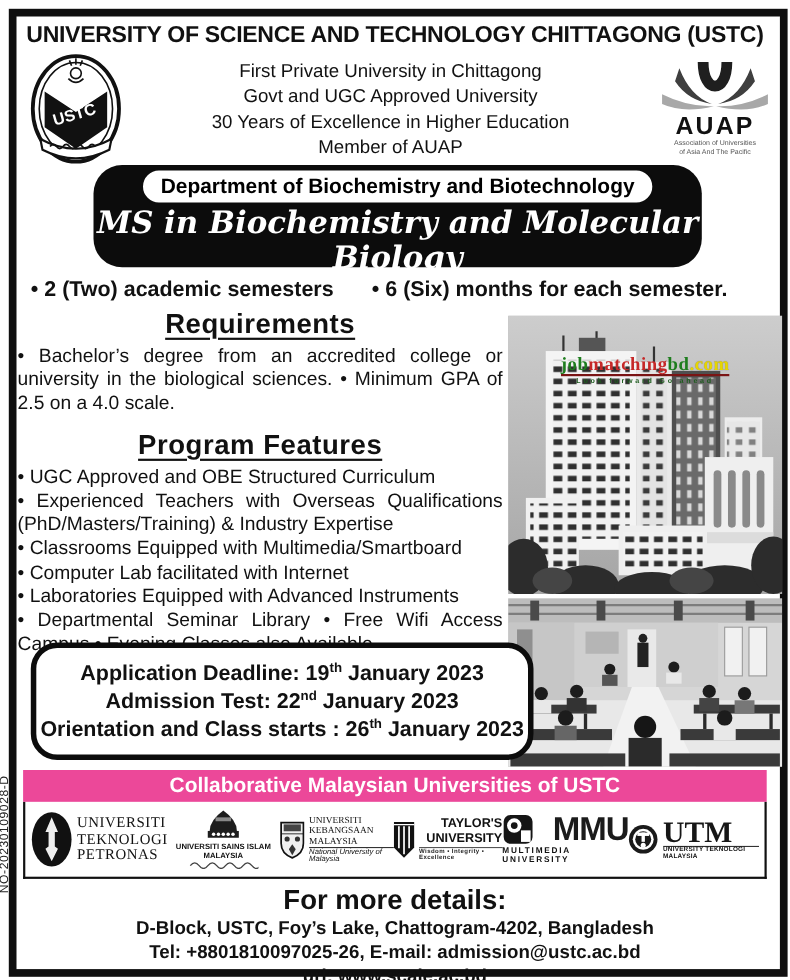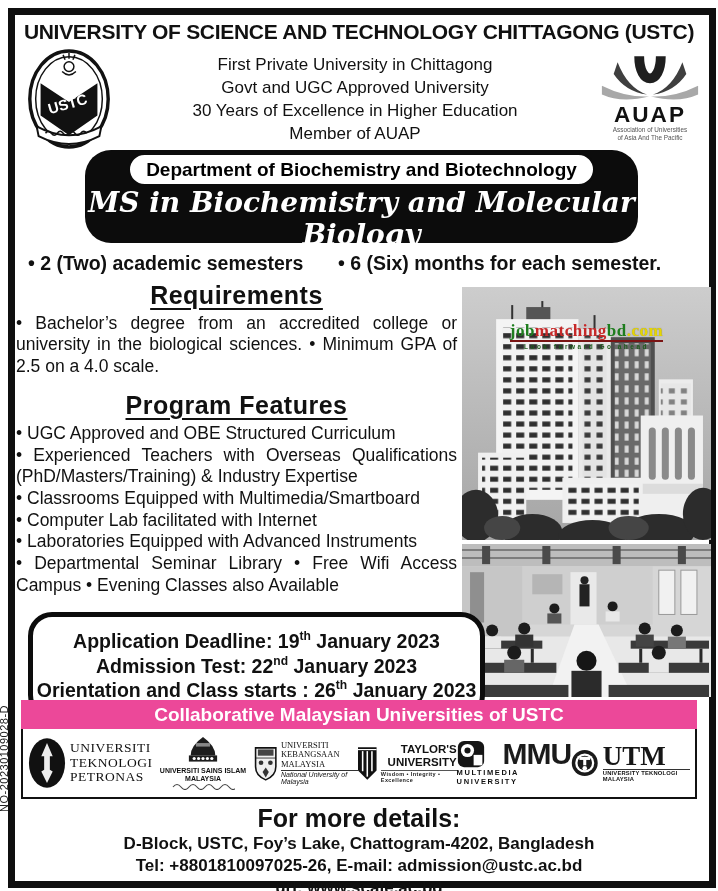--- a/index.html
+++ b/index.html
@@ -44,21 +44,21 @@
   #classroom{left:462px;top:544px;width:249px;height:153px;}
   .watermark{position:absolute;top:3px;left:14px;right:14px;text-align:center;z-index:5;margin-top:32px;}
   .wm-main{font-family:"Liberation Serif",serif;font-weight:bold;font-size:17px;
            border-bottom:2px solid #7a1414;display:inline-block;line-height:1.05;letter-spacing:0.5px;}
   .wm-green{color:#1e7d1e;} .wm-red{color:#c62828;} .wm-yellow{color:#e6d600;text-shadow:0 0 1px #777;}
   .wm-tagline{font-size:6.5px;font-weight:bold;color:#1e5c1e;letter-spacing:2.5px;margin-top:1px;}
 
   
   .deadline-box{position:absolute;left:28px;top:584px;width:447px;height:97px;border:5px solid #0c0c0c;
                 border-radius:24px;text-align:center;font-size:19.5px;font-weight:bold;
-                display:flex;flex-direction:column;justify-content:center;gap:1px;background:#fff;margin-top:28px;}
+                display:flex;flex-direction:column;justify-content:center;gap:1px;background:#fff;}
   .deadline-box sup{font-size:62%;}
 
   
   .collab{position:absolute;left:21px;top:700px;width:676px;}
   .collab-header{background:#ec4899;color:#fff;font-size:19px;font-weight:bold;
                  text-align:center;line-height:29px;height:29px;}
   .collab-logos{border:2px solid #111;border-top:none;height:68px;display:flex;align-items:center;
                 justify-content:space-between;padding:0 5px;background:#fff;}
   .logo-item{display:flex;align-items:center;gap:4px;}
   .petronas-text{font-family:"Liberation Serif",serif;font-size:13.5px;line-height:1.08;letter-spacing:0.5px;}
@@ -349,21 +349,21 @@
           <line x1="0" y1="3" x2="24" y2="3" stroke="#fff" stroke-width="1.5"></line>
         </svg>
         <div>
           <div class="taylors-text">TAYLOR'S</div>
           <div class="taylors-text">UNIVERSITY</div>
           <div class="taylors-sub">Wisdom • Integrity • Excellence</div>
         </div>
       </div>
 
       <div class="logo-item" style="flex-direction:column;gap:0;">
-        <div style="display:flex;align-items:flex-start;gap:18px;">
+        <div style="display:flex;align-items:center;gap:18px;">
           <svg width="28" height="28" viewBox="0 0 32 32">
             <rect x="1" y="1" width="30" height="30" rx="7" fill="#151515"></rect>
             <circle cx="12" cy="12" r="7.5" fill="#fff"></circle>
               <circle cx="12" cy="12" r="3.5" fill="#151515"></circle>
             <rect x="19" y="17" width="10" height="12" fill="#fff"></rect>
           </svg>
           <span class="mmu-wordmark">MMU</span>
         </div>
         <div class="mmu-sub">MULTIMEDIA UNIVERSITY</div>
       </div>

